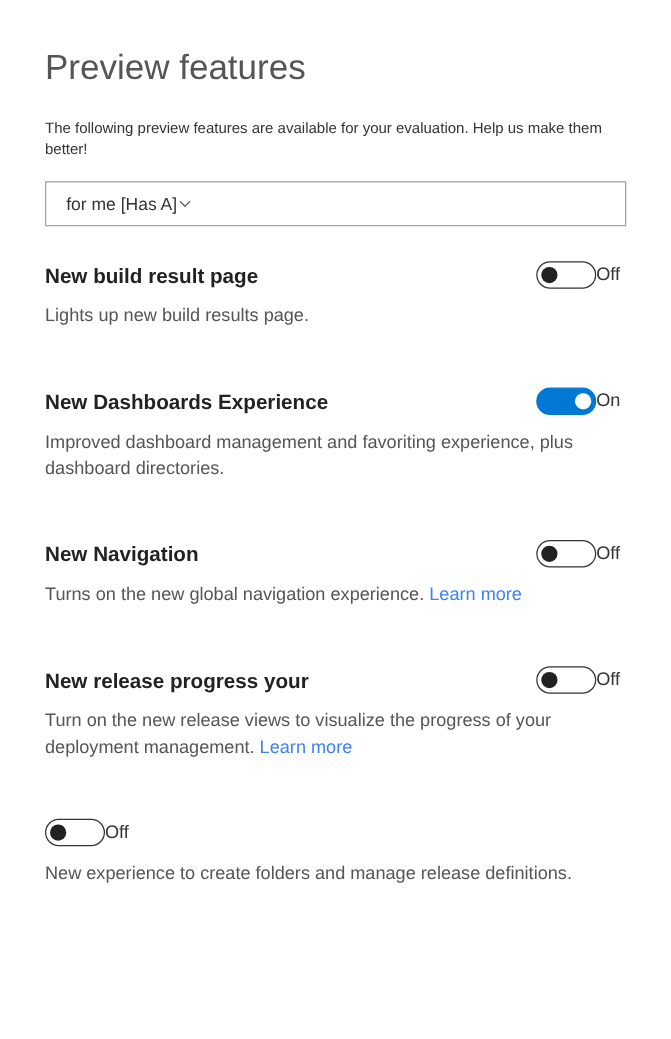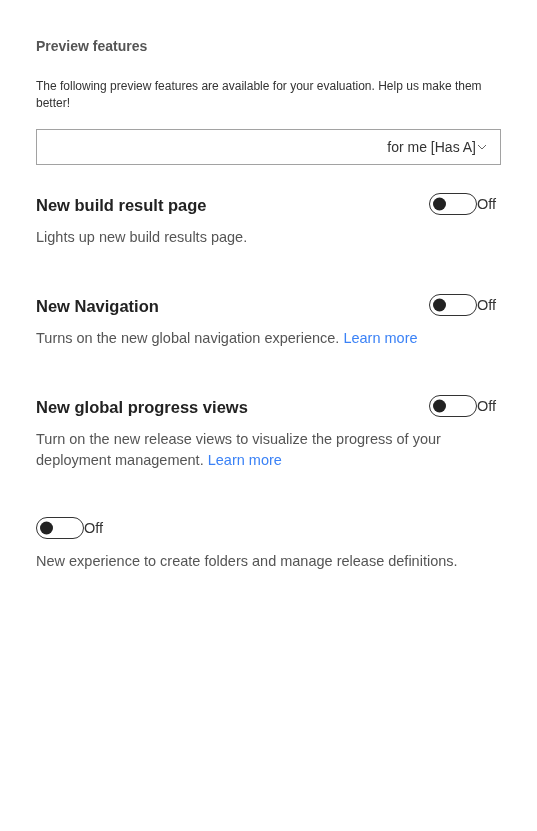--- a/index.html
+++ b/index.html
@@ -4,39 +4,39 @@
   <style>
     * { box-sizing: border-box; margin: 0; padding: 0; }
     body {
       font-family: "Segoe UI", -apple-system, BlinkMacSystemFont, sans-serif;
       background: #ffffff;
       width: 537px;
       padding: 38px 36px;
       color: #333333;
     }
     .page-title {
-      font-size: 14px;
-      font-weight: 700;
+      font-size: 28px;
+      font-weight: 400;
       color: #555555;
       margin-bottom: 24px;
     }
     .intro-text {
       font-size: 12px;
       line-height: 1.45;
       color: #333333;
       margin-bottom: 16px;
     }
     .dropdown {
       width: 100%;
       border: 1px solid #a2a2a2;
       background: #ffffff;
       height: 36px;
       display: flex;
       align-items: center;
-      justify-content: flex-end;
+      justify-content: flex-start;
       padding: 0 12px 0 16px;
       cursor: pointer;
       margin-bottom: 28px;
     }
     .dropdown-label {
       font-size: 14px;
       color: #333333;
     }
     .chevron {
       width: 12px;
@@ -138,33 +138,45 @@
           <div class="toggle-switch off">
             <div class="toggle-knob"></div>
           </div>
           <span class="toggle-state">Off</span>
         </div>
       </div>
       <p class="feature-desc"><span>Lights up new build results page.</span></p>
     </div>
     <div class="feature-block">
       <div class="feature-header">
+        <div class="feature-title">New Dashboards Experience</div>
+        <div class="toggle-group">
+          <div class="toggle-switch on">
+            <div class="toggle-knob"></div>
+          </div>
+          <span class="toggle-state">On</span>
+        </div>
+      </div>
+      <p class="feature-desc"><span>Improved dashboard management and favoriting experience, plus dashboard directories.</span></p>
+    </div>
+    <div class="feature-block">
+      <div class="feature-header">
         <div class="feature-title">New Navigation</div>
         <div class="toggle-group">
           <div class="toggle-switch off">
             <div class="toggle-knob"></div>
           </div>
           <span class="toggle-state">Off</span>
         </div>
       </div>
       <p class="feature-desc"><span>Turns on the new global navigation experience. </span><a class="link">Learn more</a></p>
     </div>
     <div class="feature-block">
       <div class="feature-header">
-        <div class="feature-title">New global progress views</div>
+        <div class="feature-title">New release progress your</div>
         <div class="toggle-group">
           <div class="toggle-switch off">
             <div class="toggle-knob"></div>
           </div>
           <span class="toggle-state">Off</span>
         </div>
       </div>
       <p class="feature-desc"><span>Turn on the new release views to visualize the progress of your deployment management. </span><a class="link">Learn more</a></p>
     </div>
     <div class="feature-block">

